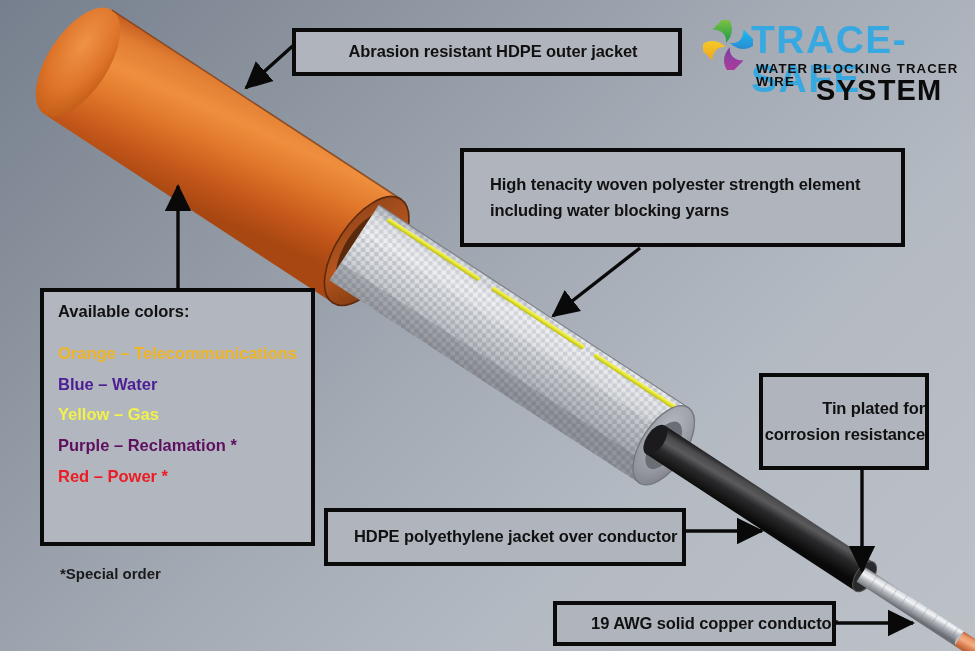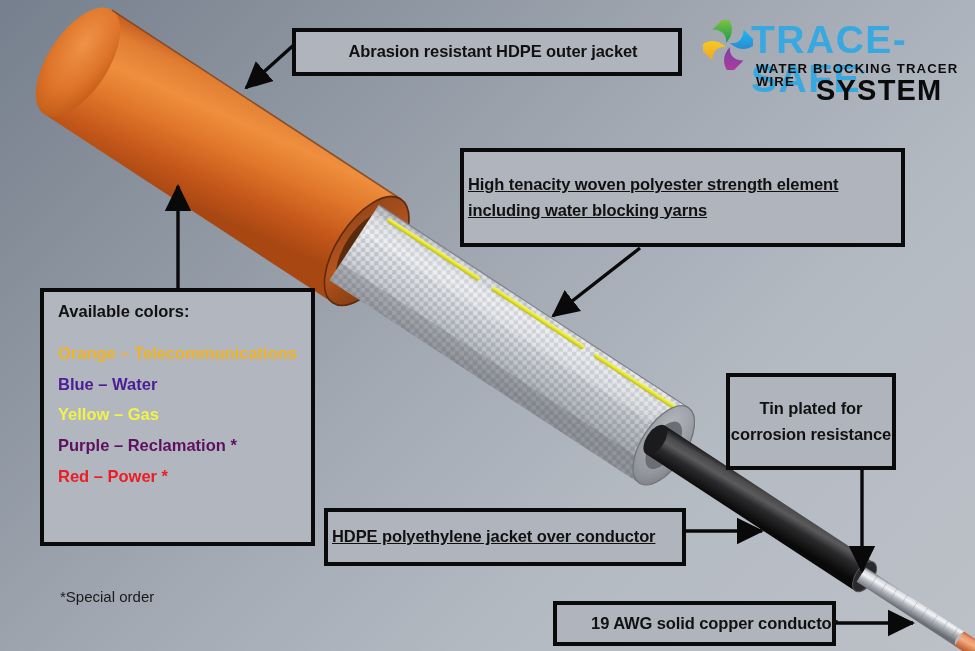--- a/index.html
+++ b/index.html
@@ -24,38 +24,37 @@
     flex-direction:column;
     justify-content:center;
     color:#111;
     font-weight:bold;
     font-size:16.5px;
     letter-spacing:-0.1px;
     line-height:1.55;
   }
   .callout .ln{white-space:nowrap;}
   .callout.center{align-items:center;text-align:center;}
-  .callout.padleft{padding-left:4px;text-decoration:underline;}
+  .callout.padleft{padding-left:26px;}
 
   
   #colors-box{
     position:absolute;left:40px;top:288px;width:275px;height:258px;
     background:#b2b7bf;border:4px solid #0a0a0a;box-sizing:border-box;
     padding:10px 0 0 14px;
   }
   #colors-box .row{
     font-weight:bold;font-size:16.5px;line-height:1.1;margin-bottom:12.5px;
     white-space:nowrap;
   }
   #colors-title{color:#111;font-weight:bold;font-size:16.5px;margin-bottom:23px;}
   #special-order{
     position:absolute;left:60px;top:565px;
-    font-size:15px;font-weight:normal;color:#1a1a1a;
-    font-family:"Liberation Sans", sans-serif;
-    margin-top:23px;
+    font-size:15px;font-weight:bold;color:#1a1a1a;
+    font-family:"Liberation Sans", sans-serif;
   }
 
   
   #arrows{position:absolute;left:0;top:0;width:975px;height:651px;pointer-events:none;}
 
   
   #logo{position:absolute;left:703px;top:12px;width:262px;height:92px;}
   #logo-mark{position:absolute;left:0px;top:8px;width:50px;height:50px;}
   #logo-word{
     position:absolute;left:48px;top:8px;
@@ -250,21 +249,21 @@
 
   <div class="callout center" id="c-outer" style="left:292px;top:28px;width:390px;height:48px;padding-left:12px;">
     <span class="ln">Abrasion resistant HDPE outer jacket</span>
   </div>
 
   <div class="callout padleft" id="c-strength" style="left:460px;top:148px;width:445px;height:99px;">
     <span class="ln">High tenacity woven polyester strength element</span>
     <span class="ln">including water blocking yarns</span>
   </div>
 
-  <div class="callout center" id="c-tin" style="left:726px;top:373px;width:170px;height:97px;">
+  <div class="callout center" id="c-tin" style="left:759px;top:373px;width:170px;height:97px;align-items:flex-end;">
     <span class="ln">Tin plated for</span>
     <span class="ln">corrosion resistance</span>
   </div>
 
   <div class="callout padleft" id="c-hdpe" style="left:324px;top:508px;width:362px;height:58px;">
     <span class="ln">HDPE polyethylene jacket over conductor</span>
   </div>
 
   <div class="callout center" id="c-copper" style="left:553px;top:601px;width:283px;height:45px;padding-left:40px;">
     <span class="ln">19 AWG solid copper conductor</span>

